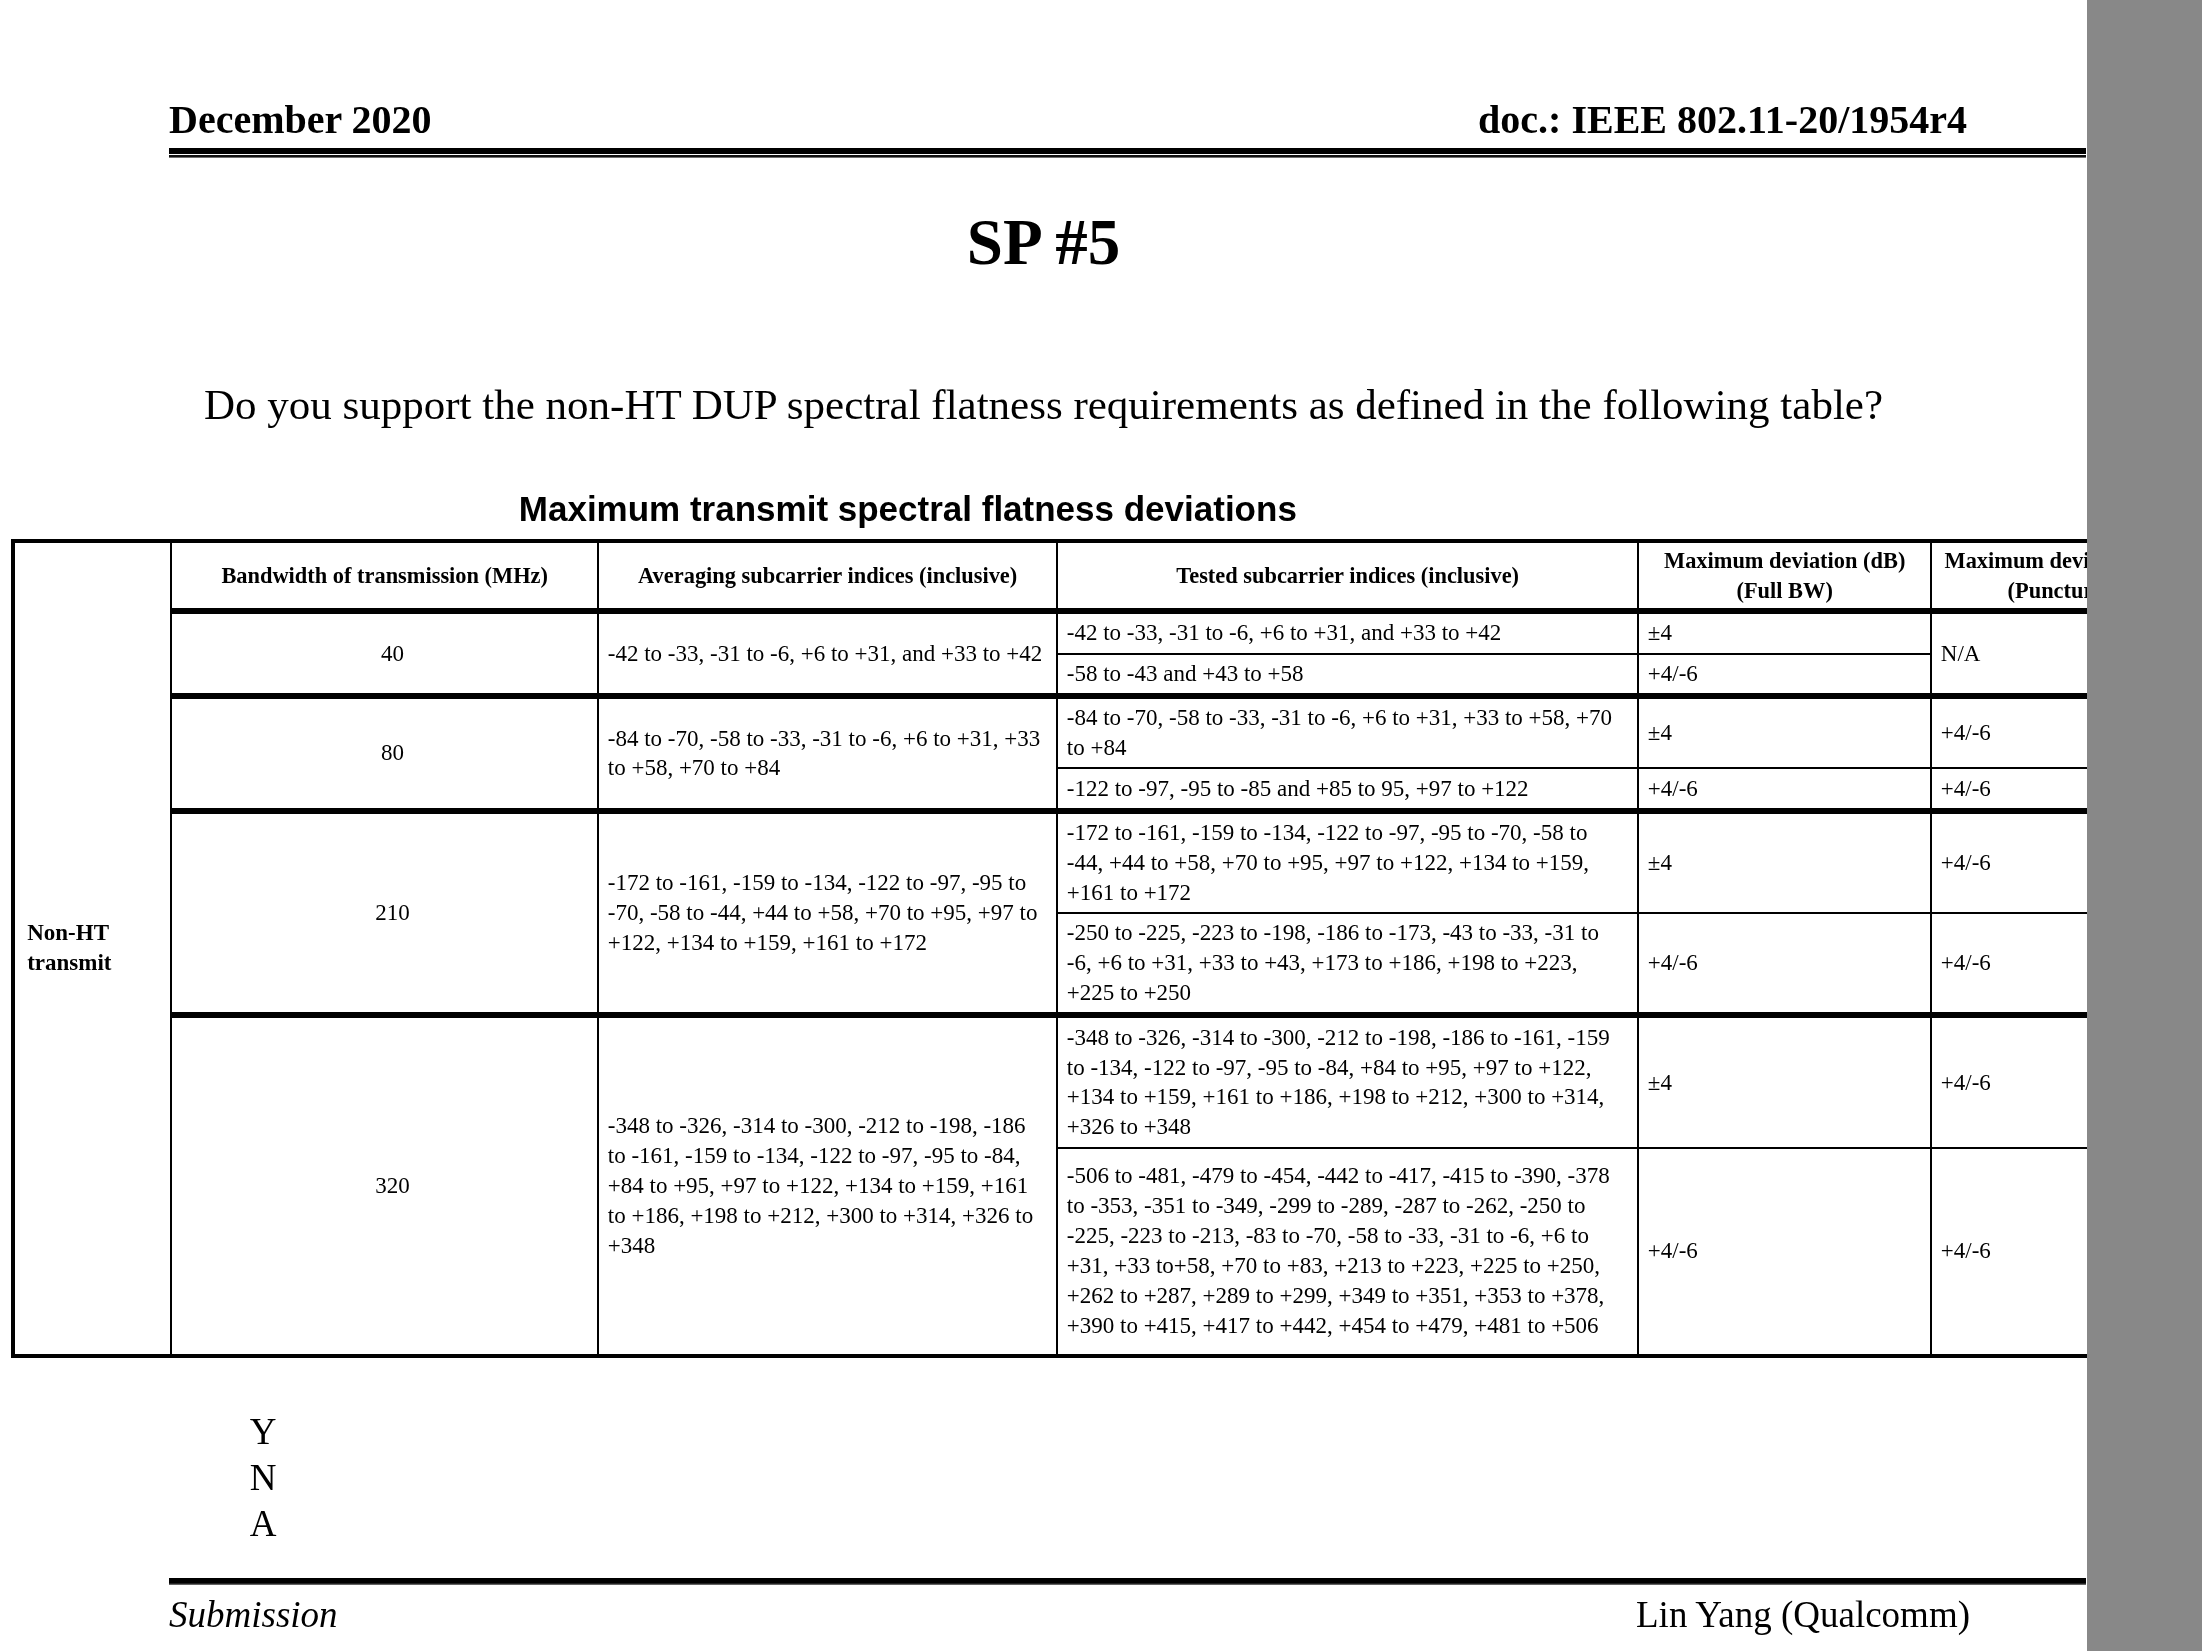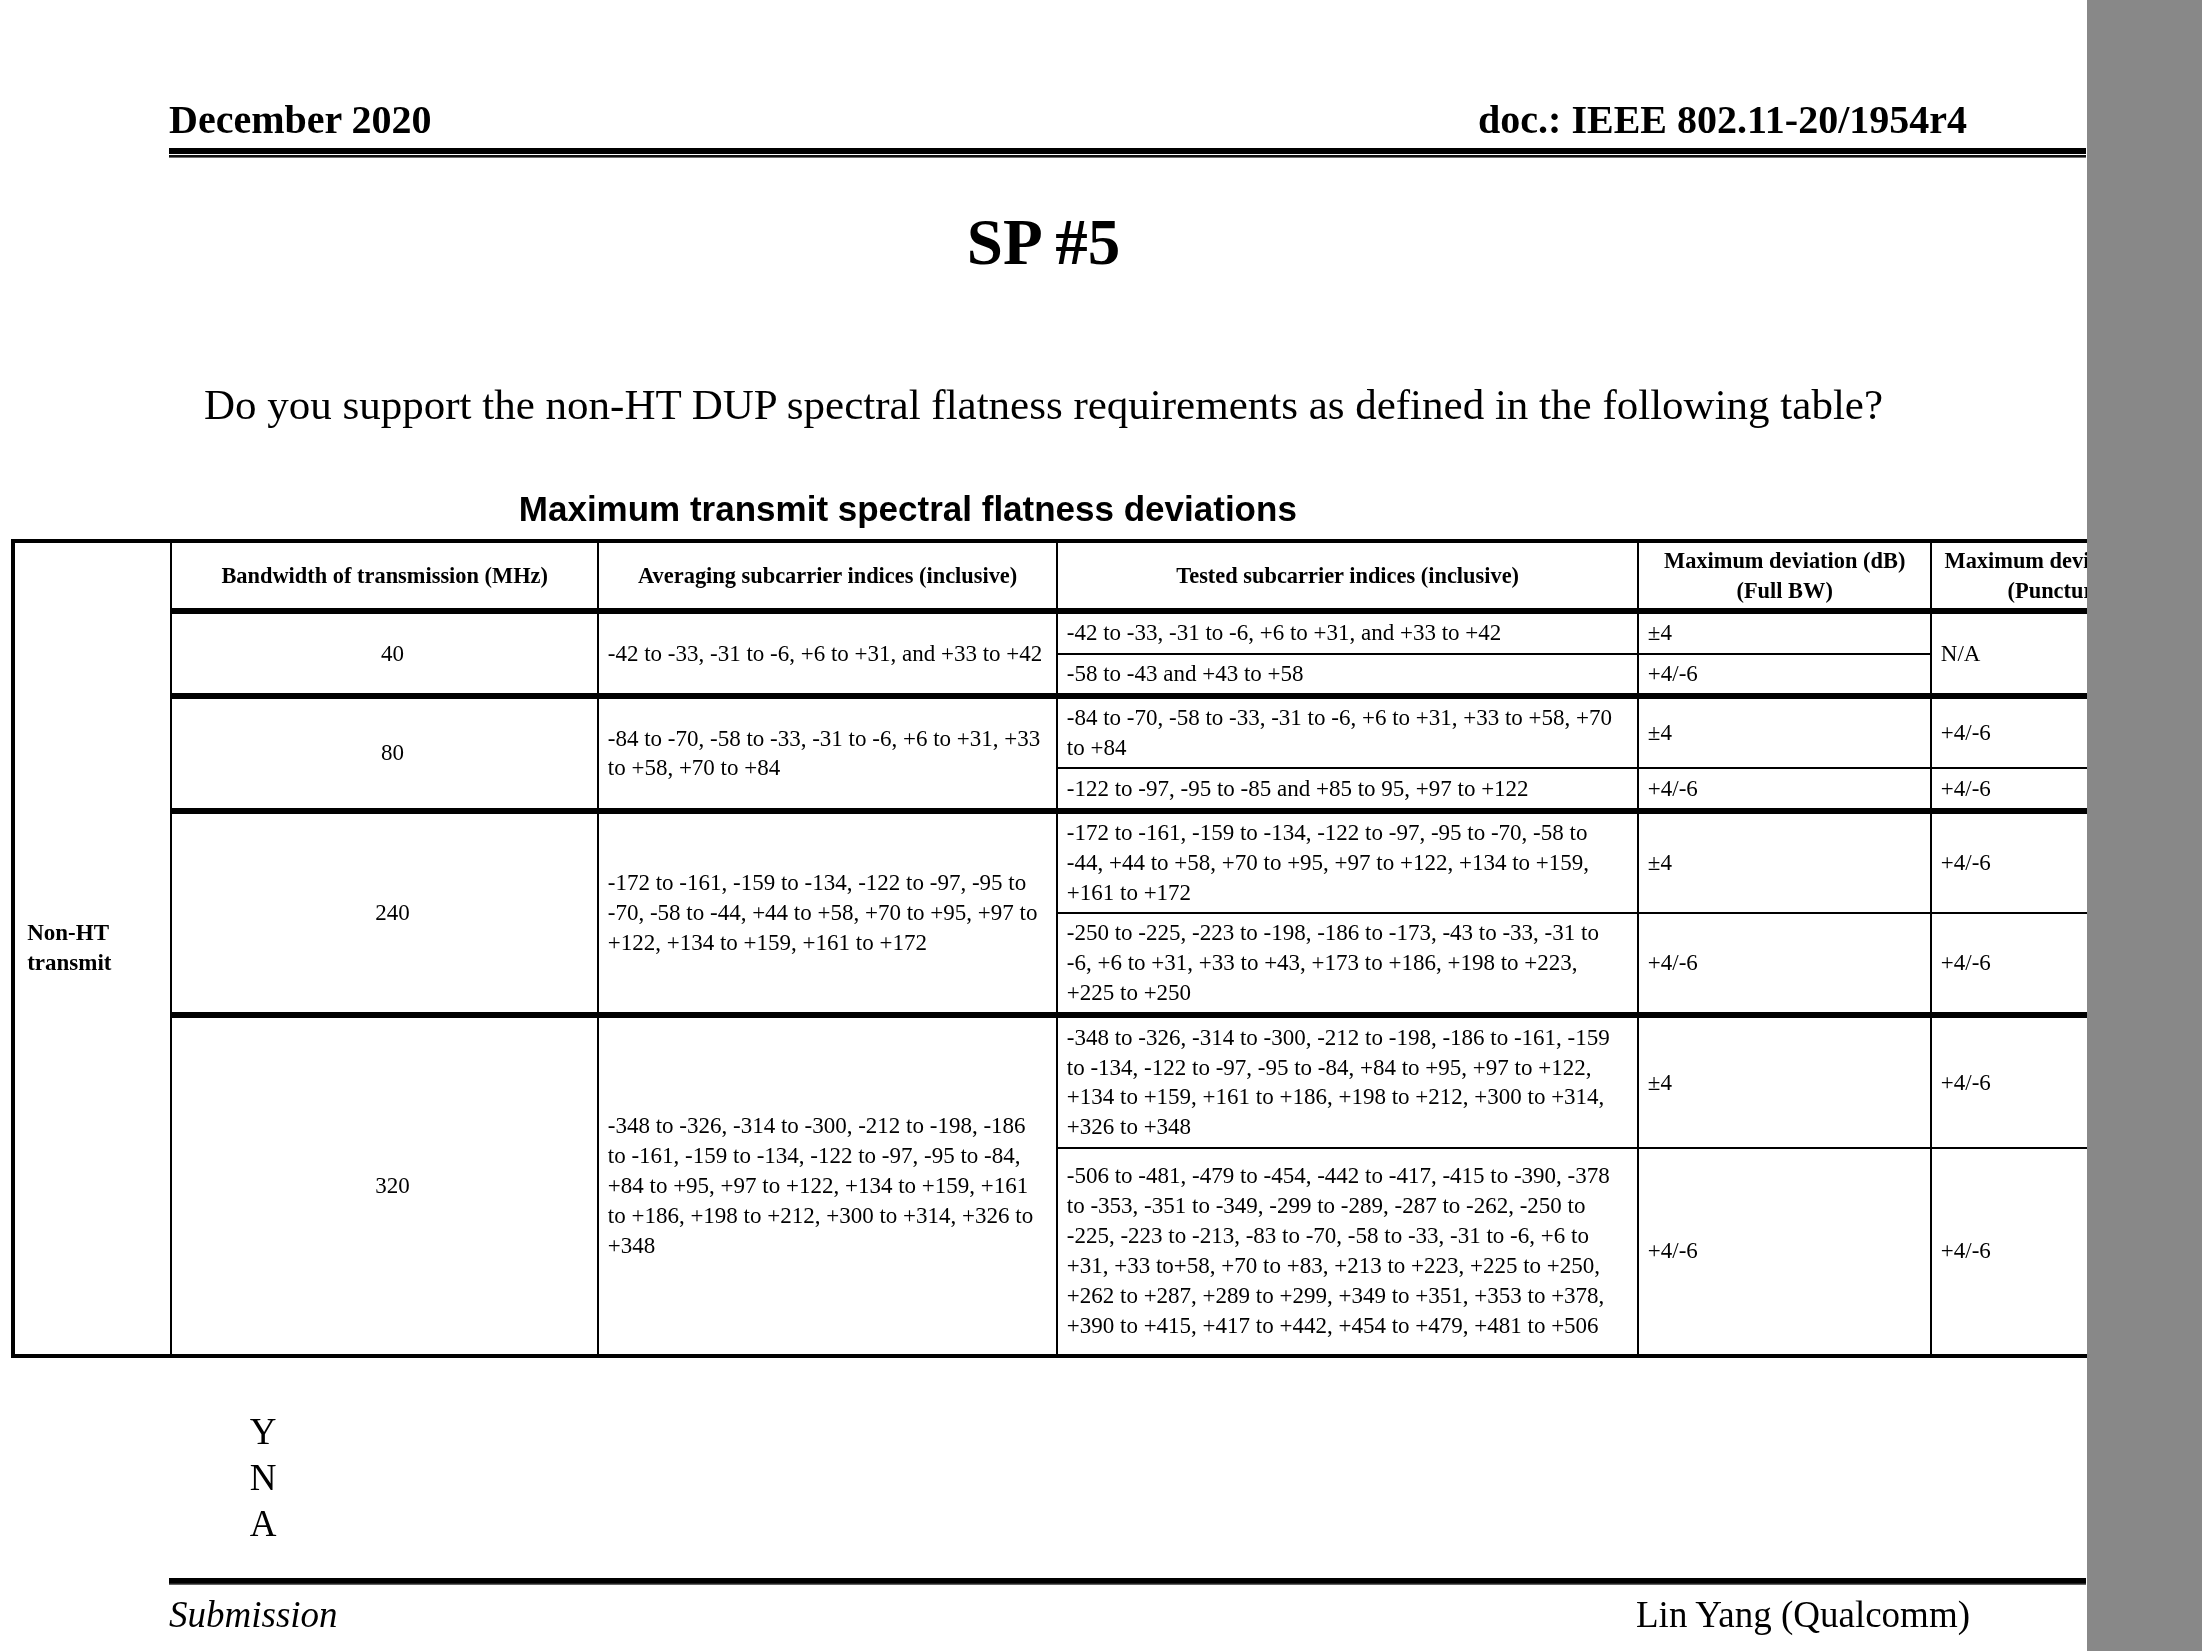--- a/index.html
+++ b/index.html
@@ -129,21 +129,21 @@
         <td class="dev">±4</td>
         <td class="dev">+4/-6</td>
       </tr>
       <tr style="height:30px">
         <td class="txt">-122 to -97, -95 to -85 and +85 to 95, +97 to +122</td>
         <td class="dev">+4/-6</td>
         <td class="dev">+4/-6</td>
       </tr>
 
       <tr class="gstart" style="height:95px">
-        <td class="bw" rowspan="2">240</td>
+        <td class="bw" rowspan="2">210</td>
         <td class="txt" rowspan="2">-172 to -161, -159 to -134, -122 to -97, -95 to -70, -58 to -44, +44 to +58, +70 to +95, +97 to +122, +134 to +159, +161 to +172</td>
         <td class="txt">-172 to -161, -159 to -134, -122 to -97, -95 to -70, -58 to -44, +44 to +58, +70 to +95, +97 to +122, +134 to +159, +161 to +172</td>
         <td class="dev">±4</td>
         <td class="dev">+4/-6</td>
       </tr>
       <tr style="height:85px">
         <td class="txt">-250 to -225, -223 to -198, -186 to -173, -43 to -33, -31 to -6, +6 to +31, +33 to +43, +173 to +186, +198 to +223, +225 to +250</td>
         <td class="dev">+4/-6</td>
         <td class="dev">+4/-6</td>
       </tr>

